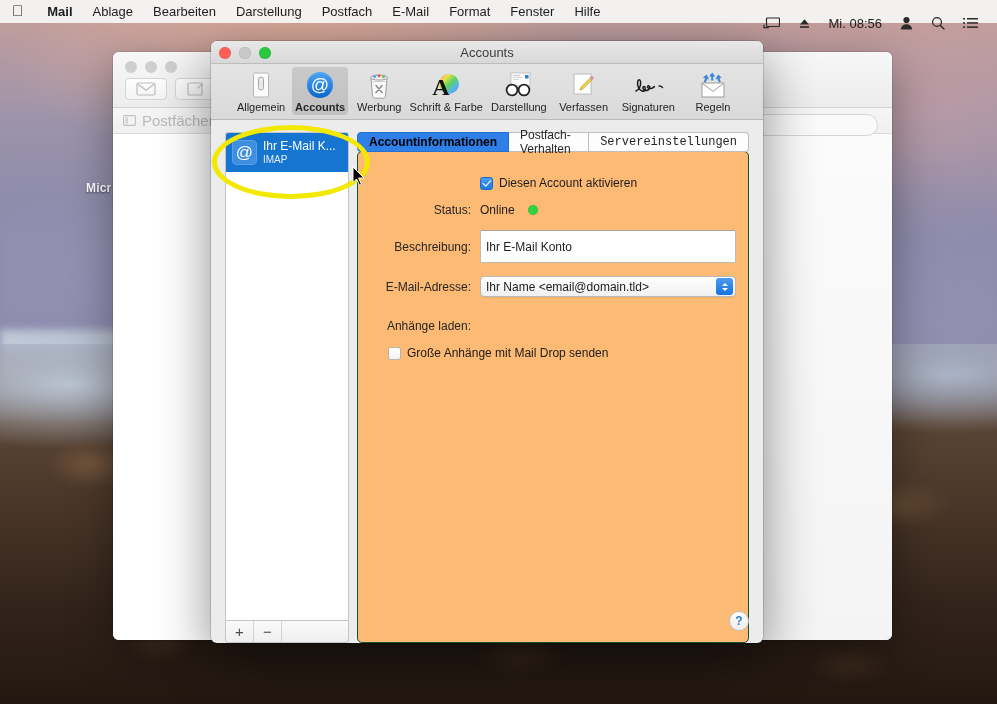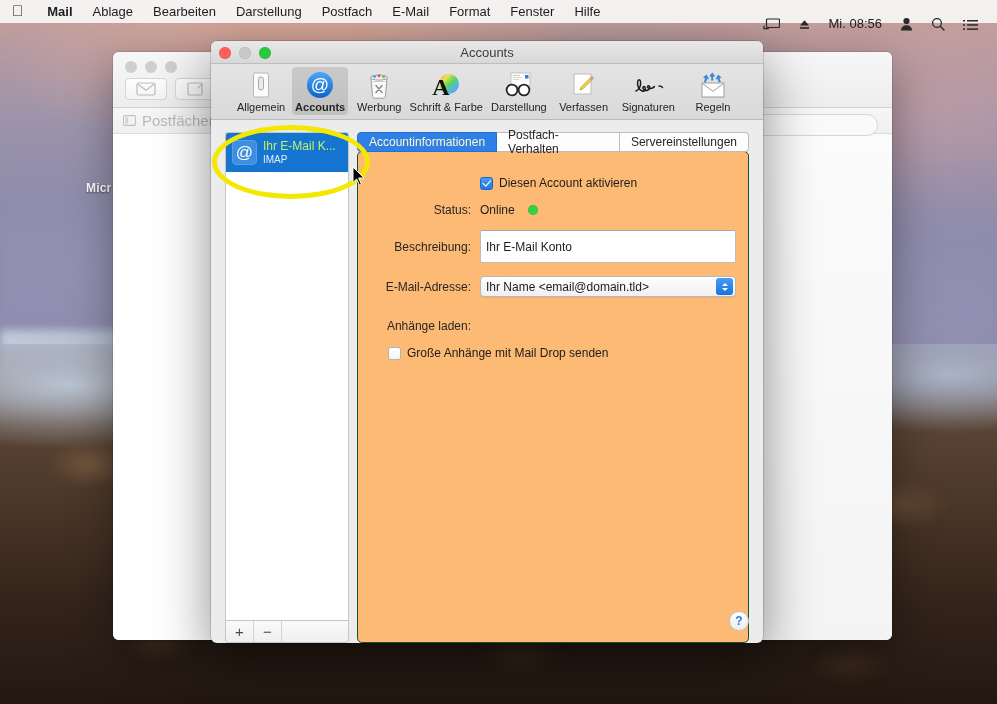--- a/index.html
+++ b/index.html
@@ -67,21 +67,21 @@
   #menubar {
     position:absolute; left:0; top:0; width:997px; height:23px;
     background:rgba(246,246,246,.93);
     display:flex; align-items:center;
     font-size:13px; color:#1d1d1d;
     z-index:50;
   }
   #menubar .apple { margin:0 14px 0 12px; font-size:15px; line-height:1; position:relative; top:-1px; }
   .menu-item { padding:0 10px; white-space:nowrap; }
   .menu-item.bold { font-weight:bold; }
-  #menubar .right { margin-left:auto; display:flex; align-items:flex-end; gap:0; padding-right:10px;margin-top:23px; }
+  #menubar .right { margin-left:auto; display:flex; align-items:center; gap:0; padding-right:10px;margin-top:23px; }
   .status-item { padding:0 9px; display:flex; align-items:center; }
   .status-item svg { display:block; }
 
   
   #mailwin {
     position:absolute; left:113px; top:52px; width:779px; height:588px;
     background:#ffffff;
     border-radius:6px;
     box-shadow:0 14px 46px rgba(0,0,0,.38), 0 0 0 .5px rgba(0,0,0,.2);
     overflow:hidden;
@@ -168,21 +168,21 @@
     height:39px; display:flex; align-items:center; gap:6px;
     padding:0 6px; background:#1675d1;
   }
   .acct-icon {
     width:25px; height:25px; border-radius:5px; background:#3f8fe0;
     display:flex; align-items:center; justify-content:center; flex:0 0 auto;
     box-shadow:inset 0 0 0 .5px rgba(255,255,255,.3);
   }
   .acct-icon span { color:#fff; font-size:17px; line-height:1; font-weight:500; }
   .acct-txt { display:flex; flex-direction:column; overflow:hidden; }
-  .acct-name { font-size:12px; color:#bef264; white-space:nowrap; }
+  .acct-name { font-size:12px; color:#ffffff; white-space:nowrap; }
   .acct-type { font-size:10px; color:#e3eefb; line-height:1.3; }
   .acct-footer {
     height:23px; background:linear-gradient(180deg,#fafafa,#efefef);
     border:1px solid #c6c6c6; border-radius:0 0 3px 3px;
     display:flex;
   }
   .acct-btn {
     width:28px; display:flex; align-items:center; justify-content:center;
     border-right:1px solid #d3d3d3; font-size:15px; color:#4a4a4a; line-height:1;
   }
@@ -191,22 +191,22 @@
     flex:1; margin-bottom:0;
     display:flex; flex-direction:column;
   }
   .tabbar { display:flex; justify-content:center; height:20px; margin-bottom:-1px; position:relative; z-index:3; }
   .tab {
     height:20px; padding:0 11px; display:flex; align-items:center;
     font-size:12px; color:#262626; background:#fdfdfd;
     border:1px solid #bdbdbd; border-left:none;
   }
   .tab:first-child { border-left:1px solid #bdbdbd; border-radius:4px 0 0 4px; }
-  .tab:last-child { border-radius:0 4px 4px 0; }
-  .tab.active { background:#2f7fe8; color:#fef9c3; border-color:#2570cd; }
+  .tab:last-child { border-radius:0 4px 4px 0;font-family:Liberation Mono, monospace; }
+  .tab.active { background:#2f7fe8; color:#000000; border-color:#2570cd;font-weight:bold; }
 
   .tabpanel {
     flex:1; background:#fdba74; border:1px solid #14532d; border-radius:5px;
     padding:24px 0 0 0;
   }
 
   .frow { display:flex; align-items:center; margin-bottom:13px; }
   .flabel {
     width:122px; text-align:right; padding-right:9px;
     font-size:12px; color:#262626; flex:0 0 auto;

